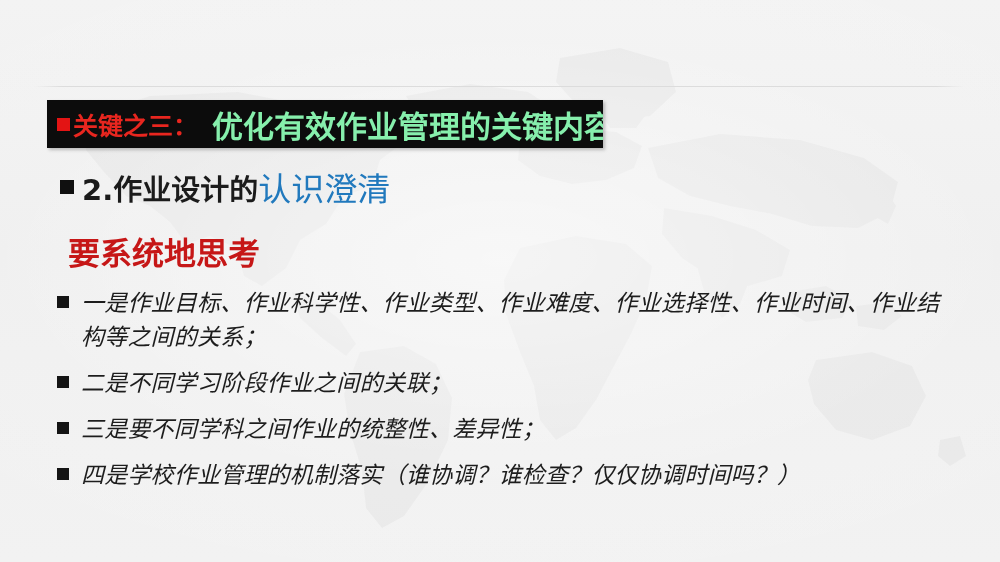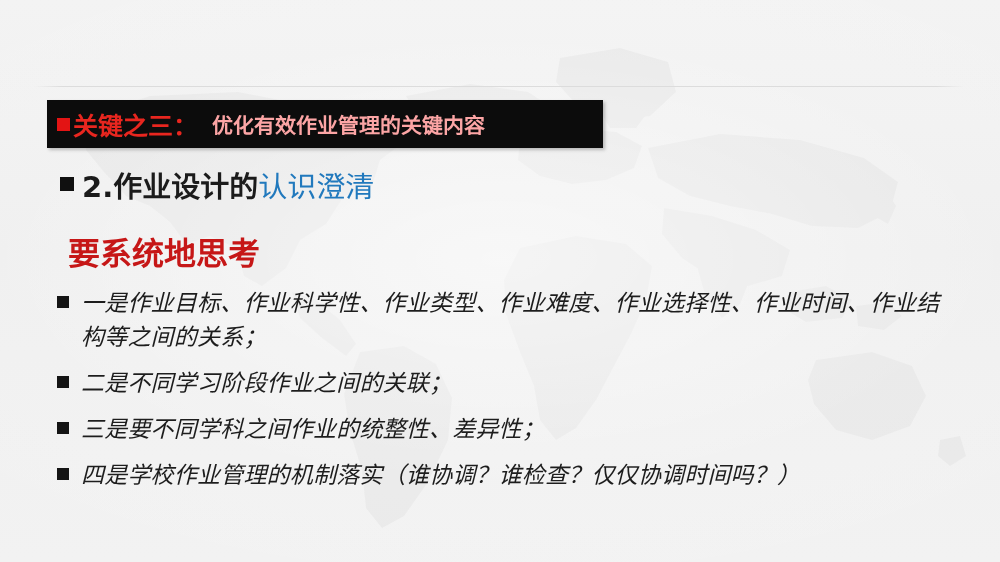--- a/index.html
+++ b/index.html
@@ -95,22 +95,22 @@
     flex: 0 0 auto;
   }
   .keybar .kb-red {
     color: #e8261f;
     font-size: 25px;
     font-weight: bold;
     white-space: nowrap;
     font-family: "DejaVu Sans", "Liberation Sans", sans-serif;
   }
   .keybar .kb-white {
-    color: #fca5a5;
-    font-size: 21px;
+    color: #86efac;
+    font-size: 31px;
     font-weight: bold;
     white-space: nowrap;
     margin-left: 14px;
     font-family: "DejaVu Sans", "Liberation Sans", sans-serif;
   }
 
   
   .subheading {
     position: absolute;
     left: 60px;
@@ -126,21 +126,21 @@
     margin-right: 8px;
     flex: 0 0 auto;
   }
   .subheading .sh-dark {
     font-size: 29px;
     font-weight: bold;
     color: #1b1b1b;
     font-family: "DejaVu Sans", "Liberation Sans", sans-serif;
   }
   .subheading .sh-blue {
-    font-size: 29px;
+    font-size: 33px;
     font-weight: normal;
     color: #2179bd;
     font-family: "DejaVu Sans", "Liberation Sans", sans-serif;
   }
 
   
   .redhead {
     position: absolute;
     left: 68px;
     top: 228px;

